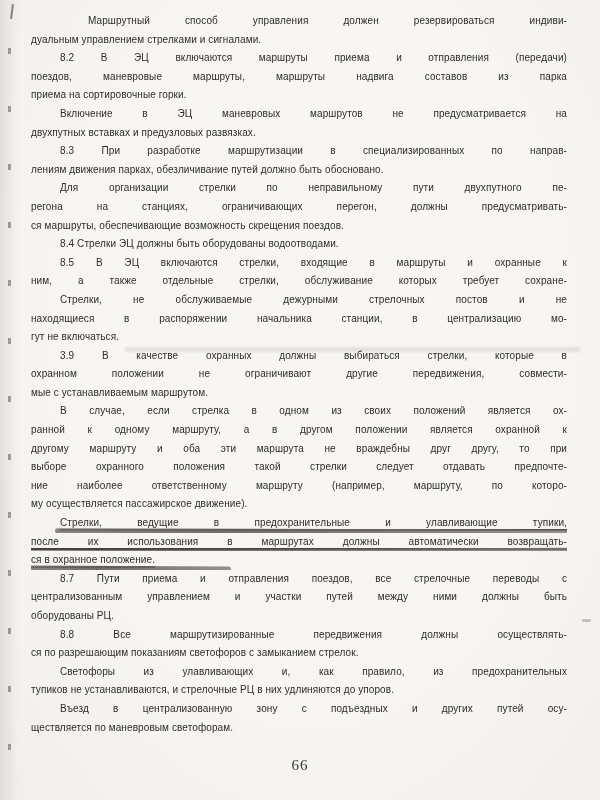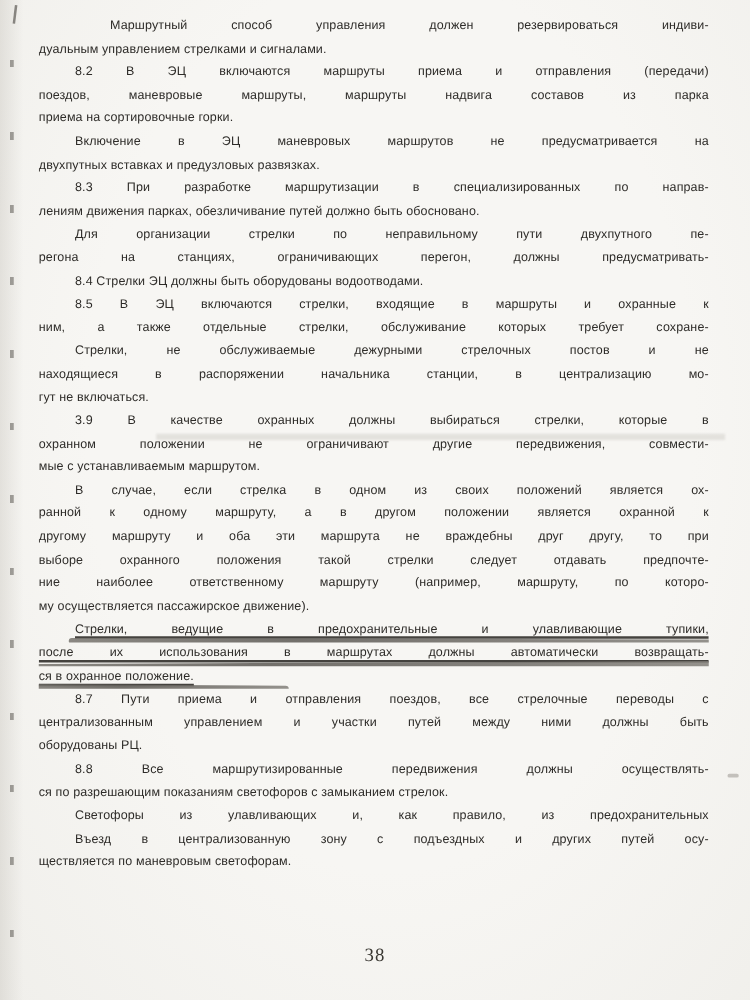--- a/index.html
+++ b/index.html
@@ -95,20 +95,21 @@
       <div class="line">дуальным управлением стрелками и сигналами.</div>
       <div class="line ind j">8.2 В ЭЦ включаются маршруты приема и отправления (передачи)</div>
       <div class="line j">поездов, маневровые маршруты, маршруты надвига составов из парка</div>
       <div class="line">приема на сортировочные горки.</div>
       <div class="line ind j">Включение в ЭЦ маневровых маршрутов не предусматривается на</div>
       <div class="line">двухпутных вставках и предузловых развязках.</div>
       <div class="line ind j">8.3 При разработке маршрутизации в специализированных по направ-</div>
       <div class="line">лениям движения парках, обезличивание путей должно быть обосновано.</div>
       <div class="line ind j">Для организации стрелки по неправильному пути двухпутного пе-</div>
       <div class="line j">регона на станциях, ограничивающих перегон, должны предусматривать-</div>
+      <div class="line">ся маршруты, обеспечивающие возможность скрещения поездов.</div>
       <div class="line ind">8.4 Стрелки ЭЦ должны быть оборудованы водоотводами.</div>
       <div class="line ind j">8.5 В ЭЦ включаются стрелки, входящие в маршруты и охранные к</div>
       <div class="line j">ним, а также отдельные стрелки, обслуживание которых требует сохране-</div>
       <div class="line ind j">Стрелки, не обслуживаемые дежурными стрелочных постов и не</div>
       <div class="line j">находящиеся в распоряжении начальника станции, в централизацию мо-</div>
       <div class="line">гут не включаться.</div>
       <div class="line ind j">3.9 В качестве охранных должны выбираться стрелки, которые в</div>
       <div class="line j">охранном положении не ограничивают другие передвижения, совмести-</div>
       <div class="line">мые с устанавливаемым маршрутом.</div>
       <div class="line ind j">В случае, если стрелка в одном из своих положений является ох-</div>
@@ -119,18 +120,19 @@
       <div class="line">му осуществляется пассажирское движение).</div>
       <div class="line ind j ul u-start">Стрелки, ведущие в предохранительные и улавливающие тупики,</div>
       <div class="line j ul u-mid">после их использования в маршрутах должны автоматически возвращать-</div>
       <div class="line ul u-end">ся в охранное положение.</div>
       <div class="line ind j">8.7 Пути приема и отправления поездов, все стрелочные переводы с</div>
       <div class="line j">централизованным управлением и участки путей между ними должны быть</div>
       <div class="line">оборудованы РЦ.</div>
       <div class="line ind j">8.8 Все маршрутизированные передвижения должны осуществлять-</div>
       <div class="line">ся по разрешающим показаниям светофоров с замыканием стрелок.</div>
       <div class="line ind j">Светофоры из улавливающих и, как правило, из предохранительных</div>
+      <div class="line">тупиков не устанавливаются, и стрелочные РЦ в них удлиняются до упоров.</div>
       <div class="line ind j">Въезд в централизованную зону с подъездных и других путей осу-</div>
       <div class="line">ществляется по маневровым светофорам.</div>
     </div>
 
-  <div class="page-num">38</div>
+  <div class="page-num">66</div>
 </div>
 
 </body></html>

